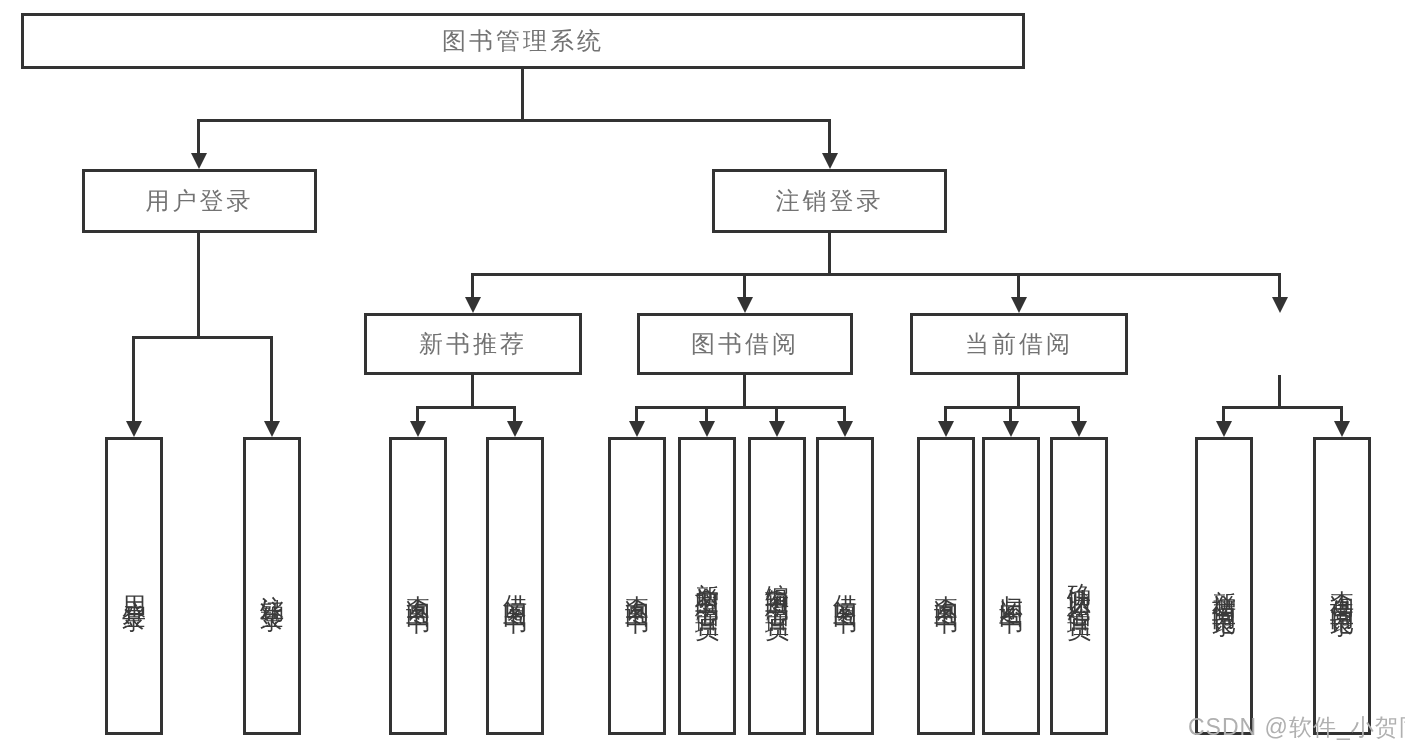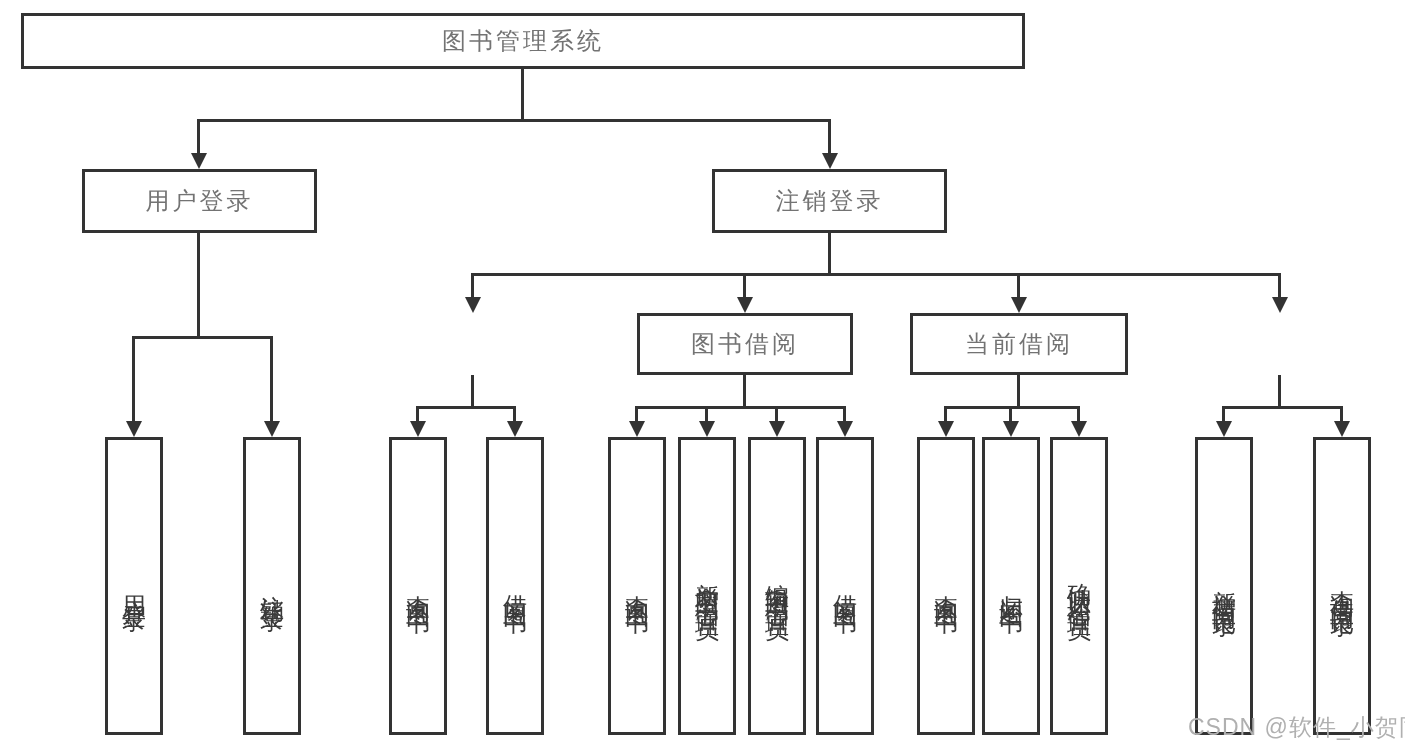--- a/index.html
+++ b/index.html
@@ -49,20 +49,23 @@
   <div class="ln" style="left:471px;top:273px;width:810px;height:3px"></div>
   <div class="ln" style="left:471px;top:273px;width:3px;height:25px"></div>
   <div class="ah" style="left:465px;top:297px"></div>
   <div class="ln" style="left:743px;top:273px;width:3px;height:25px"></div>
   <div class="ah" style="left:737px;top:297px"></div>
   <div class="ln" style="left:1017px;top:273px;width:3px;height:25px"></div>
   <div class="ah" style="left:1011px;top:297px"></div>
   <div class="ln" style="left:1278px;top:273px;width:3px;height:25px"></div>
   <div class="ah" style="left:1272px;top:297px"></div>
 
+  <div class="node h" style="left:364px;top:313px;width:218px;height:62px">
+    <span class="lbl">新书推荐</span>
+  </div>
   <div class="node h" style="left:637px;top:313px;width:216px;height:62px">
     <span class="lbl">图书借阅</span>
   </div>
   <div class="node h" style="left:910px;top:313px;width:218px;height:62px">
     <span class="lbl">当前借阅</span>
   </div>
 
   <div class="ln" style="left:471px;top:375px;width:3px;height:32px"></div>
   <div class="ln" style="left:416px;top:406px;width:100px;height:3px"></div>
   <div class="ln" style="left:416px;top:406px;width:3px;height:16px"></div>

